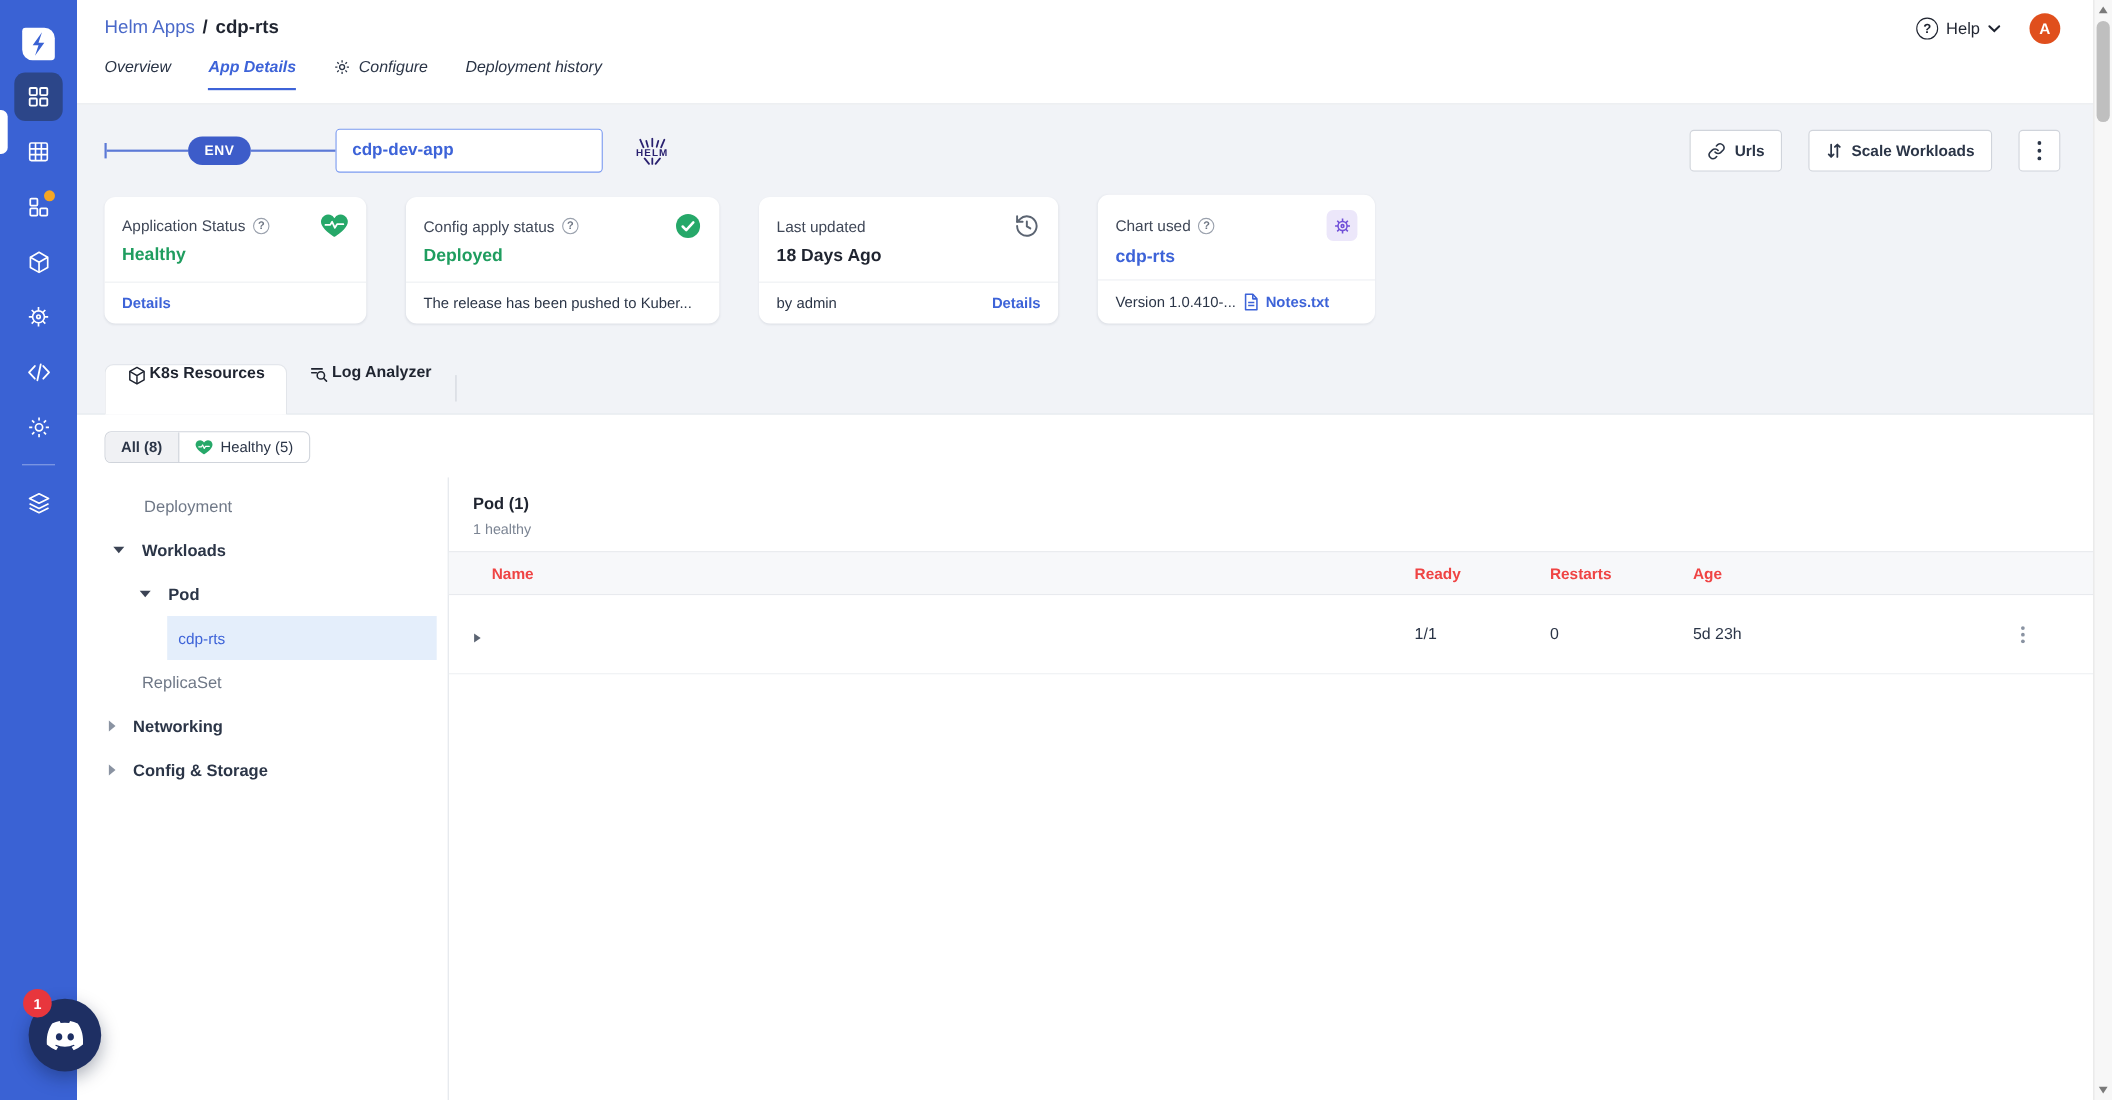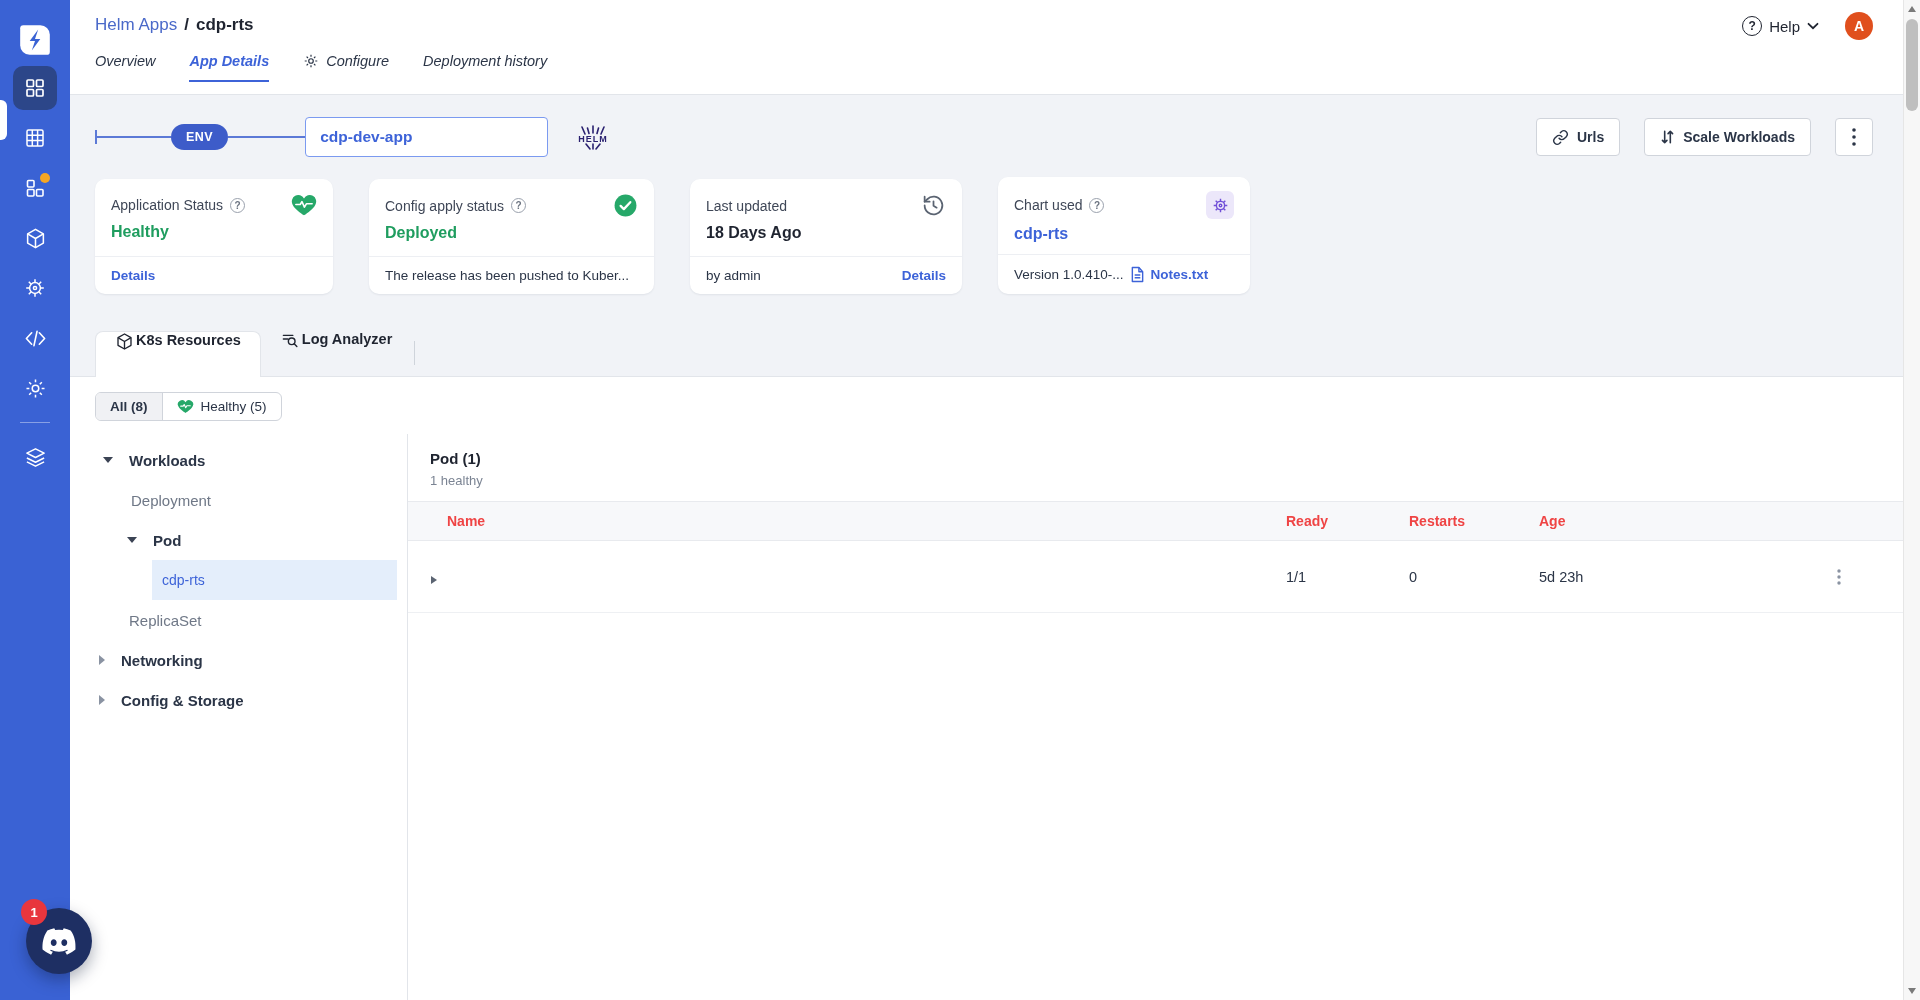--- a/index.html
+++ b/index.html
@@ -423,26 +423,26 @@
                   </svg>
                 </span>
               <span>Healthy (5)</span>
             </div>
           </div>
         </div>
 
         <div class="panel-body">
 
           <div class="tree">
+            <div class="tree-row" style="padding-left:61px">
+              <span class="tree-label-kind">Deployment</span>
+            </div>
             <div class="tree-row" style="padding-left:33px">
               <span class="tri-down"></span>
               <span class="tree-label-group">Workloads</span>
-            </div>
-            <div class="tree-row" style="padding-left:61px">
-              <span class="tree-label-kind">Deployment</span>
             </div>
             <div class="tree-row" style="padding-left:57px">
               <span class="tri-down"></span>
               <span class="tree-label-group">Pod</span>
             </div>
             <div class="tree-selected">
               <span>cdp-rts</span>
             </div>
             <div class="tree-row" style="padding-left:59px">
               <span class="tree-label-kind">ReplicaSet</span>

